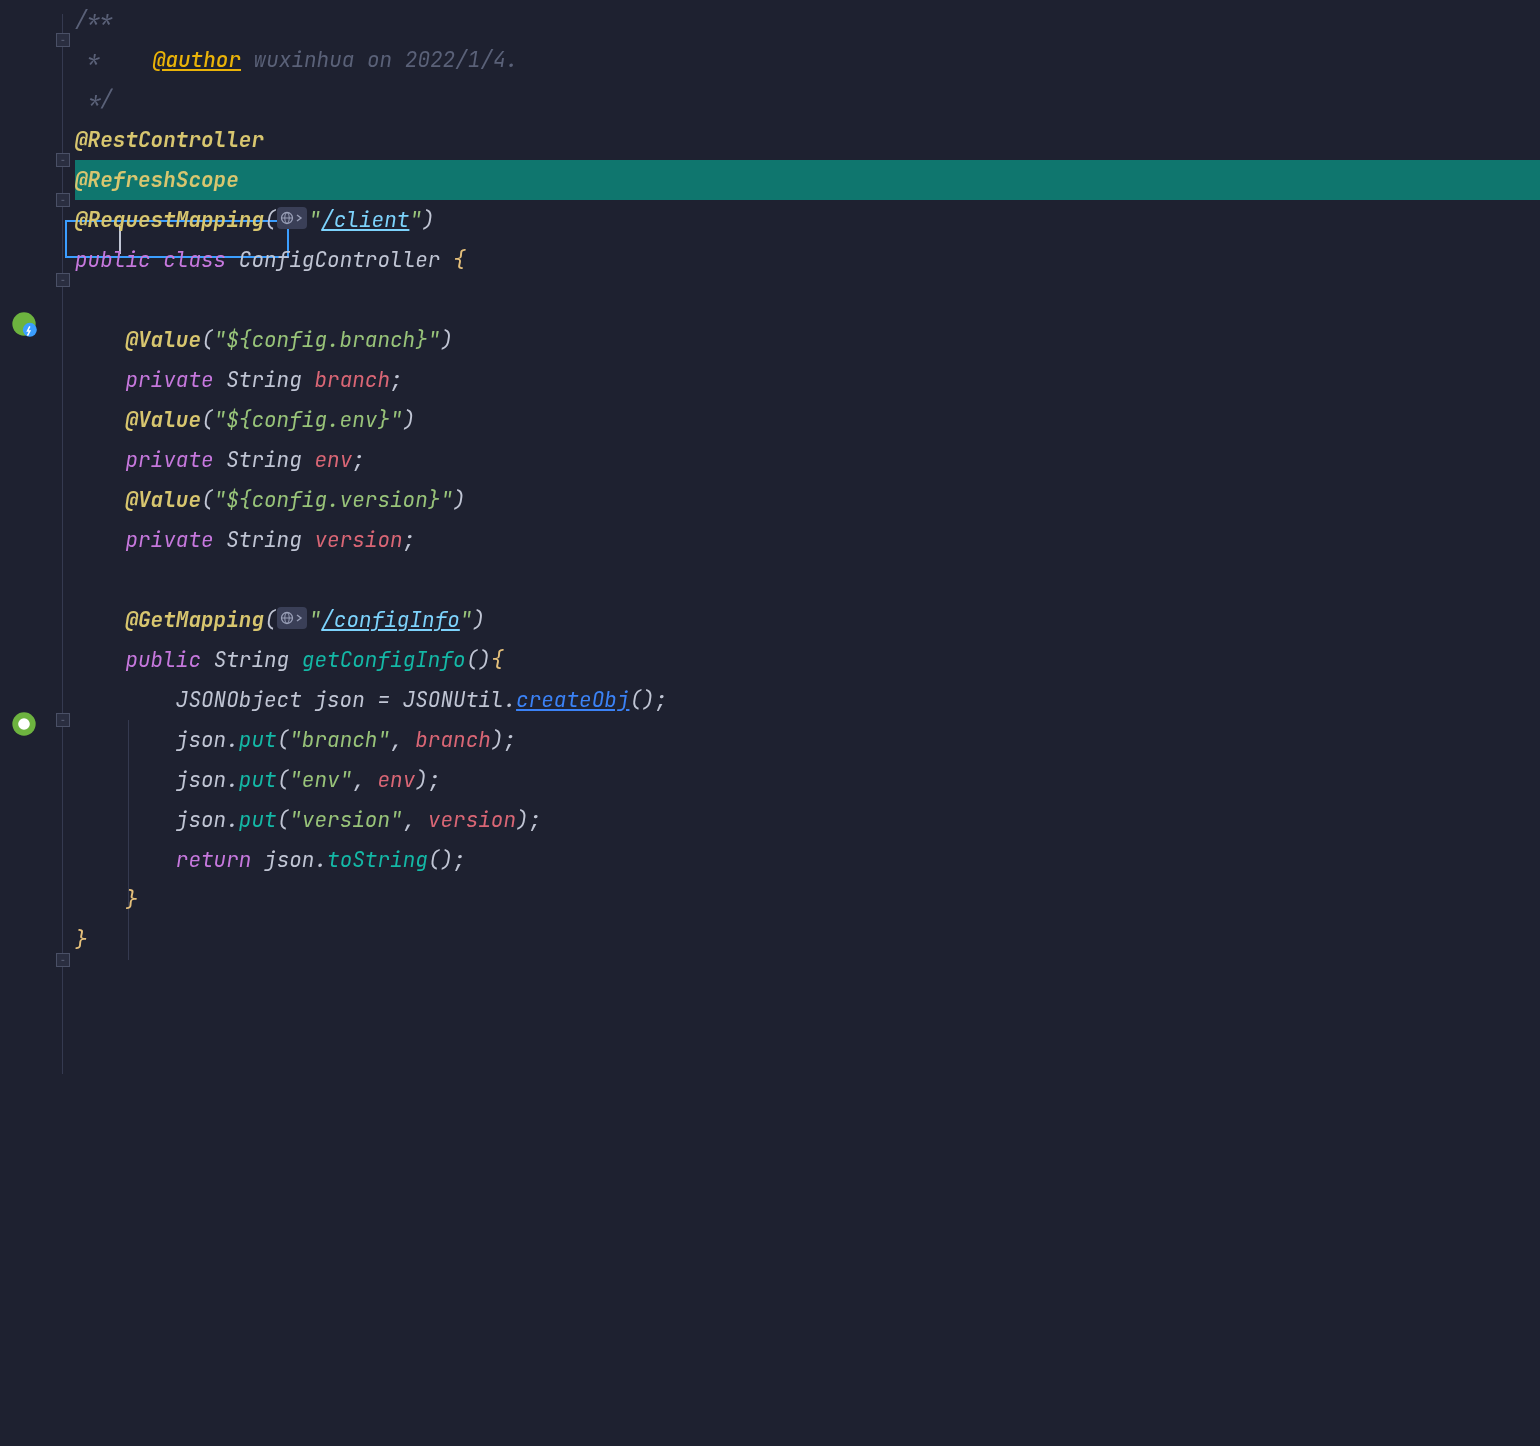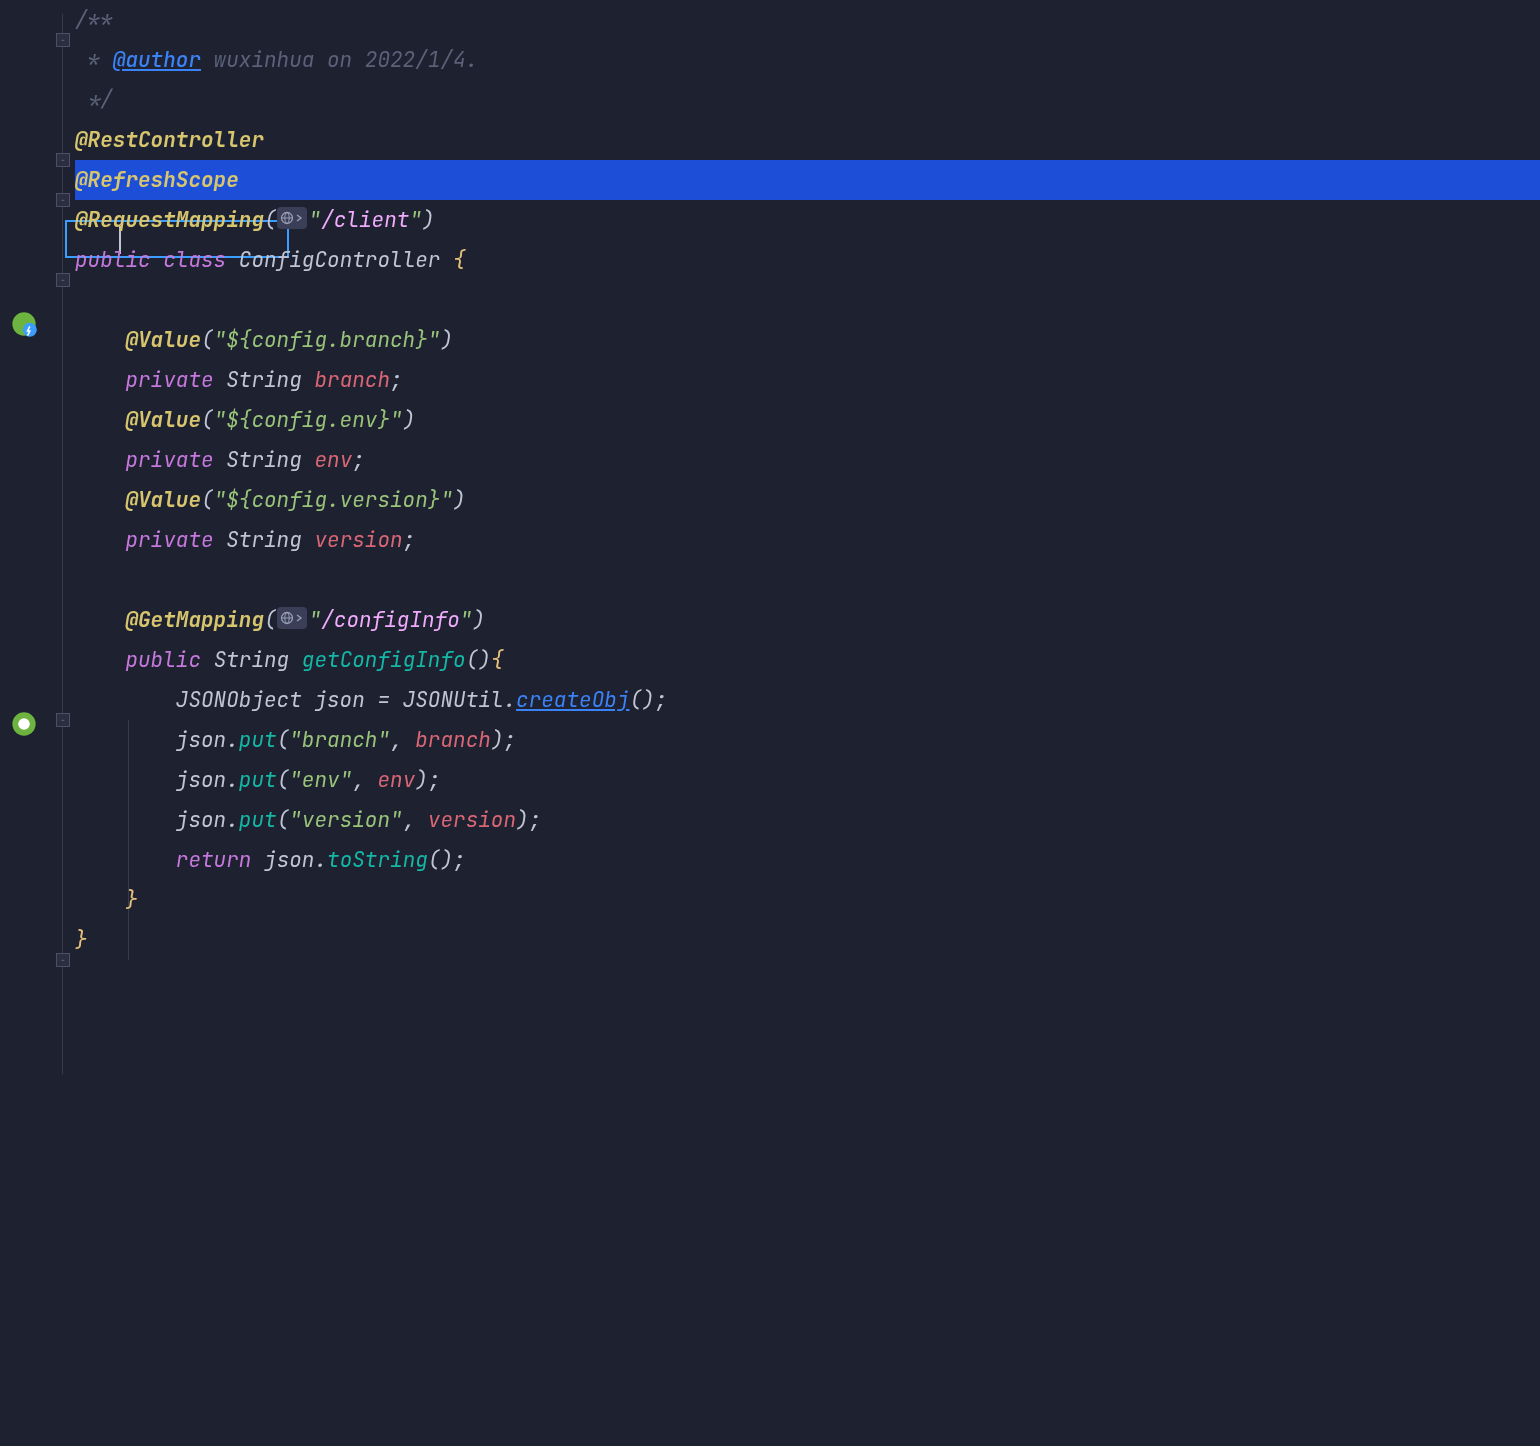--- a/index.html
+++ b/index.html
@@ -57,41 +57,41 @@
   .code-area {
     flex: 1;
     position: relative;
   }
   .line {
     height: 40px;
     white-space: pre;
     position: relative;
   }
   .line.cursor-line {
-    background: #1d4ed8;
+    background: #0f766e;
   }
   .selection-box {
     position: absolute;
     border: 2px solid #3b9eff;
     pointer-events: none;
   }
   .caret {
     position: absolute;
     width: 2px;
     height: 28px;
     background: #c0c5d4;
   }
   
   .c-comment { color: #5a6178; }
-  .c-doc-tag { color: #3b82f6; text-decoration: underline; font-weight: 500; }
+  .c-doc-tag { color: #eab308; text-decoration: underline; font-weight: 500; margin-left: 40px; }
   .c-doc-tag-warn { color: #629755; font-weight: 500; text-decoration-line: underline; text-decoration-style: wavy; text-decoration-color: #c97f3b; }
   .c-annotation { color: #d8c66f; font-weight: bold; }
   .c-keyword { color: #c678dd; }
   .c-string { color: #98c379; }
-  .c-link { color: #f0abfc; }
+  .c-link { color: #7dd3fc; text-decoration: underline; }
   .c-field { color: #d96675; }
   .c-method { color: #14b8a6; }
   .c-method-static { color: #3b82f6; text-decoration: underline; }
   .c-var { color: #c0c5d4; text-align: right; }
   .c-punct { color: #c0c5d4; }
   .c-brace { color: #e5c07b; }
   .c-type { color: #c0c5d4; }
 
   .url-widget {
     display: inline-flex;

